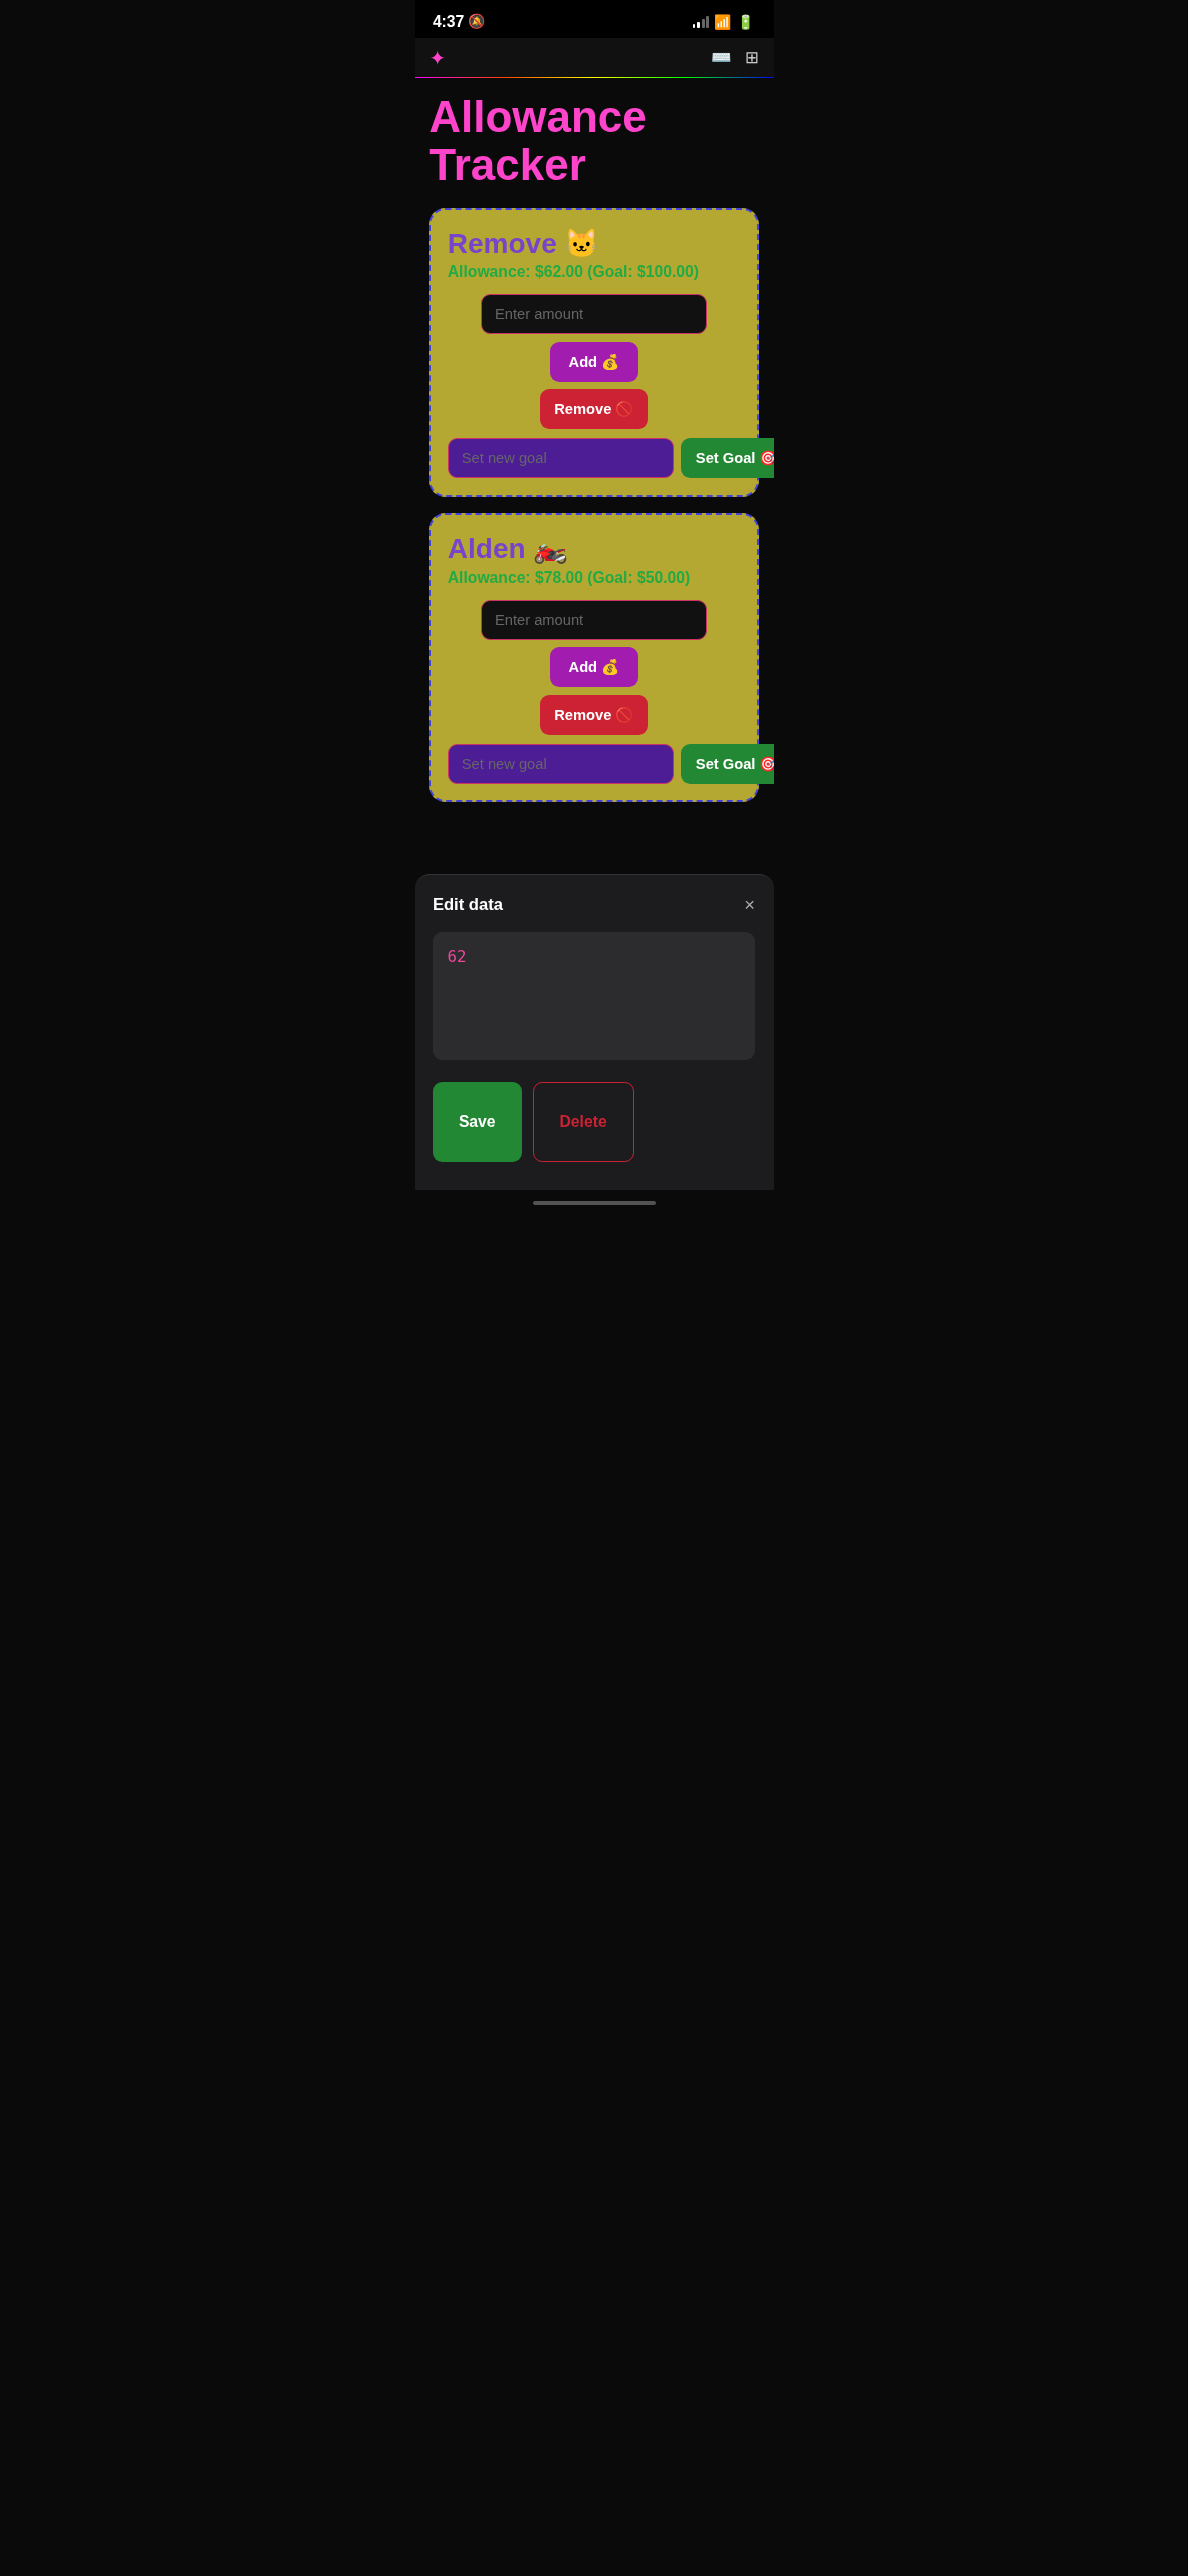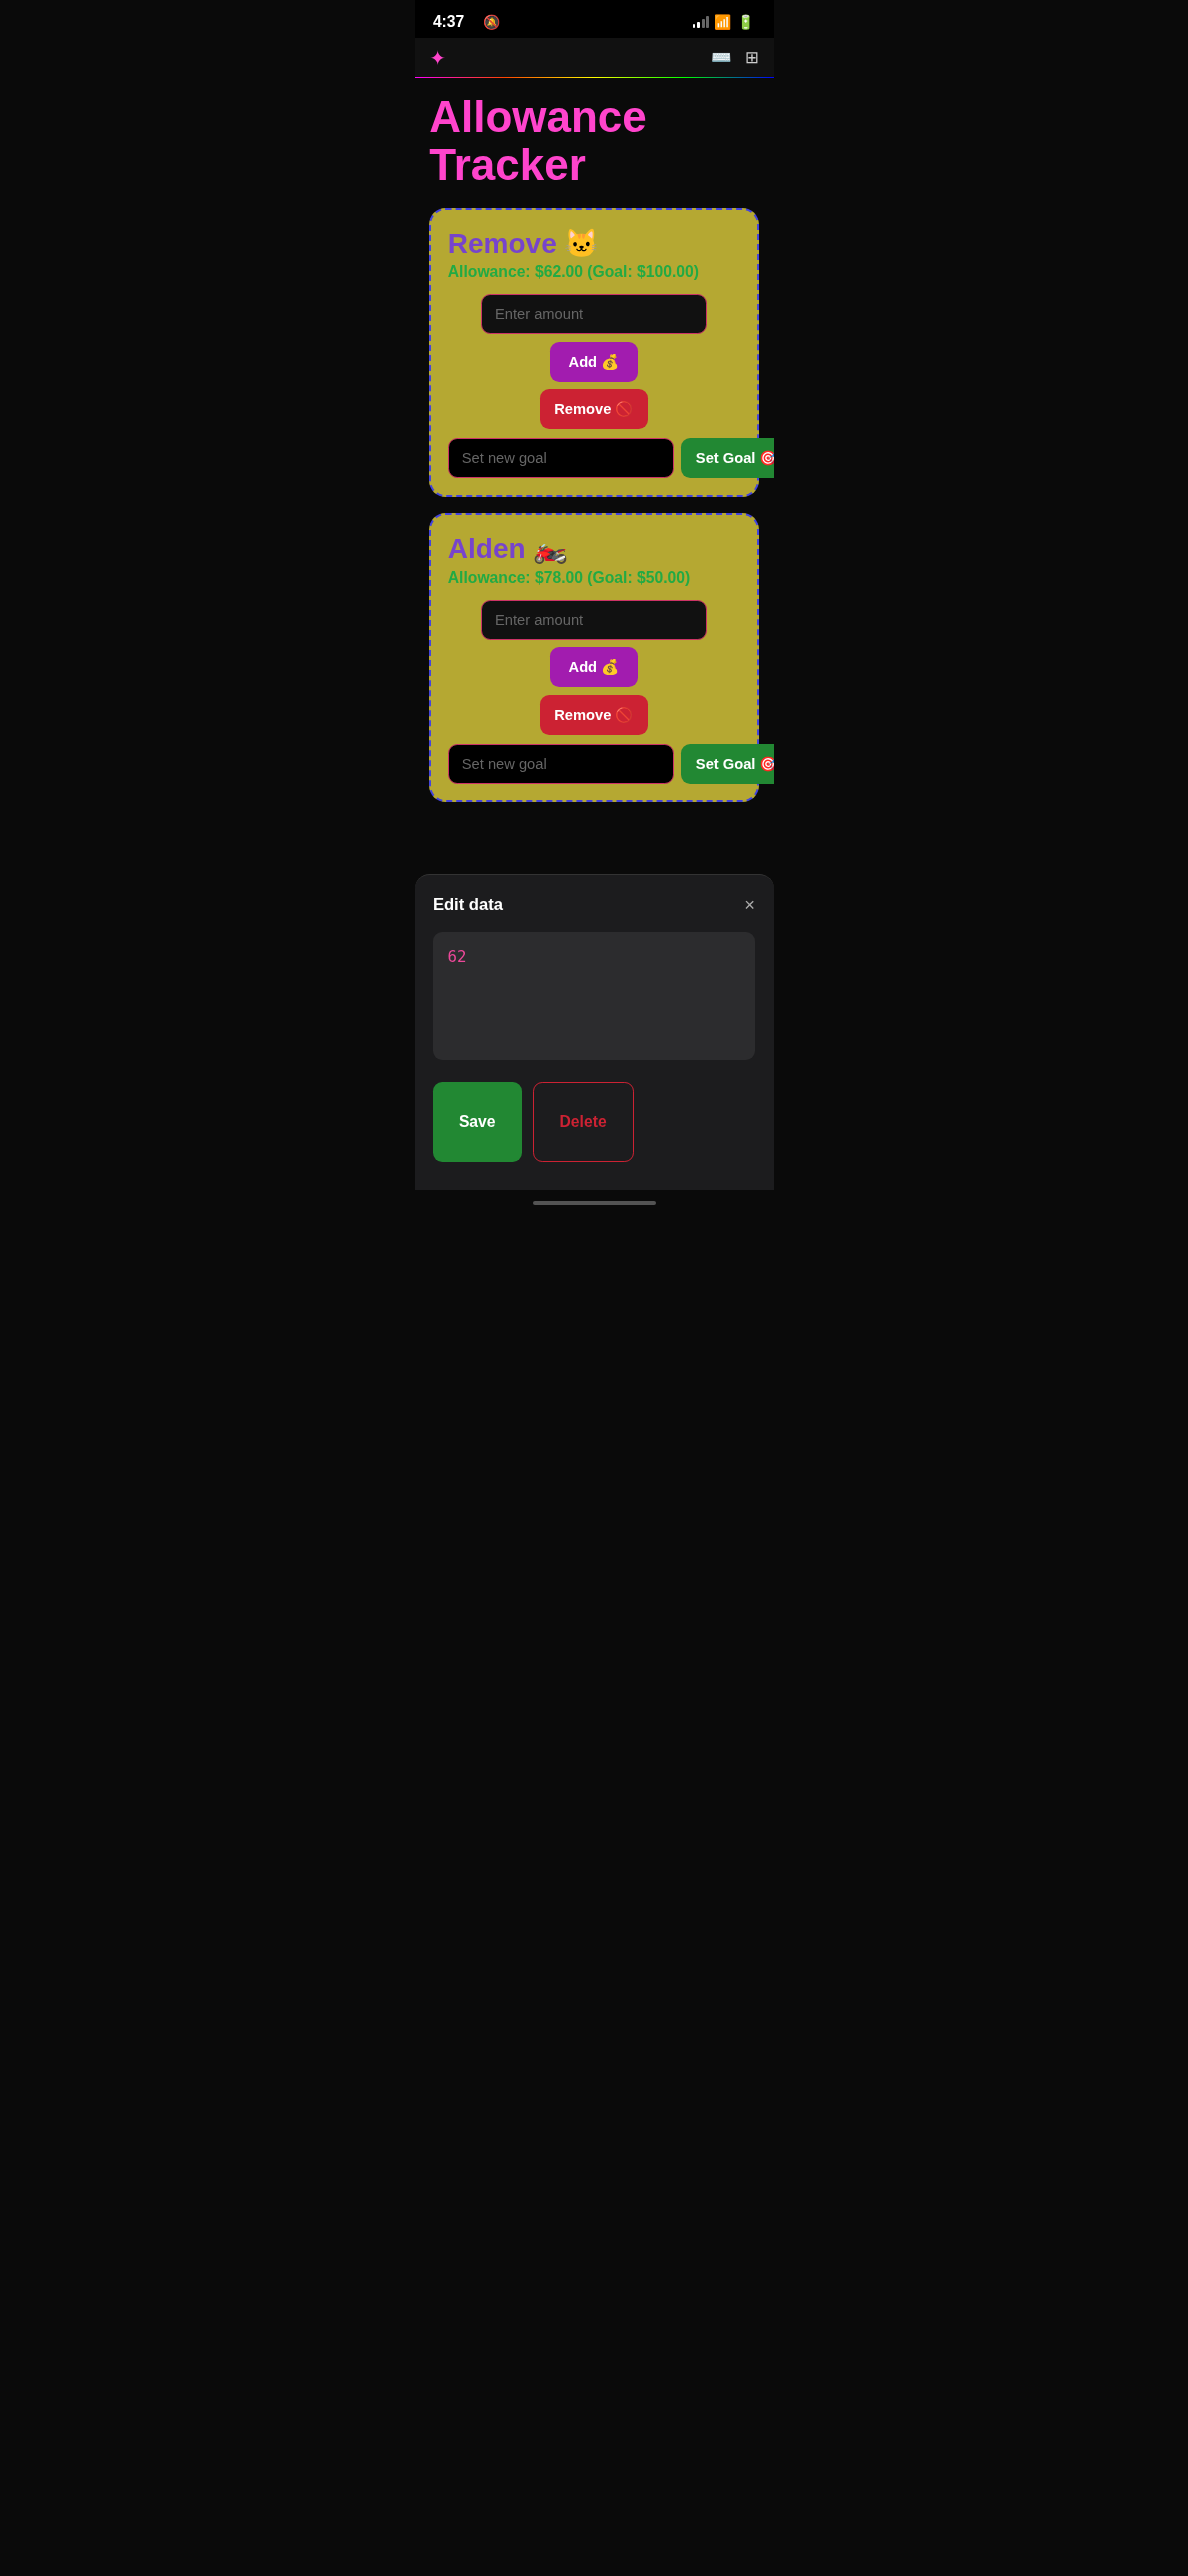--- a/index.html
+++ b/index.html
@@ -145,21 +145,21 @@
     }
 
     .goal-row {
       display: flex;
       gap: 7.4px;
       align-items: center;
     }
 
     .goal-input {
       flex: 1;
-      background: #000000;
+      background: #4c1d95;
       border: 1.8px solid #cc3366;
       border-radius: 9.2px;
       padding: 11px 13px;
       color: #888;
       font-size: 14.7px;
       outline: none;
     }
 
     .goal-input::placeholder {
       color: #666;
@@ -269,21 +269,21 @@
     .signal-bars span {
       background: #fff;
       width: 2.8px;
       border-radius: 0.9px;
     }
   </style>
 </head>
 <body>
 
 <div class="status-bar">
-  <div style="display:flex; align-items:center; gap:19px;">
+  <div style="display:flex; align-items:flex-start; gap:4px;">
     <span class="status-time">4:37</span>
     <span style="font-size:14px;">🔕</span>
   </div>
   <div class="status-icons">
     <div class="signal-bars">
       <span style="height:3.7px;"></span>
       <span style="height:6.4px;"></span>
       <span style="height:9.2px; opacity:0.4;"></span>
       <span style="height:12px; opacity:0.4;"></span>
     </div>

